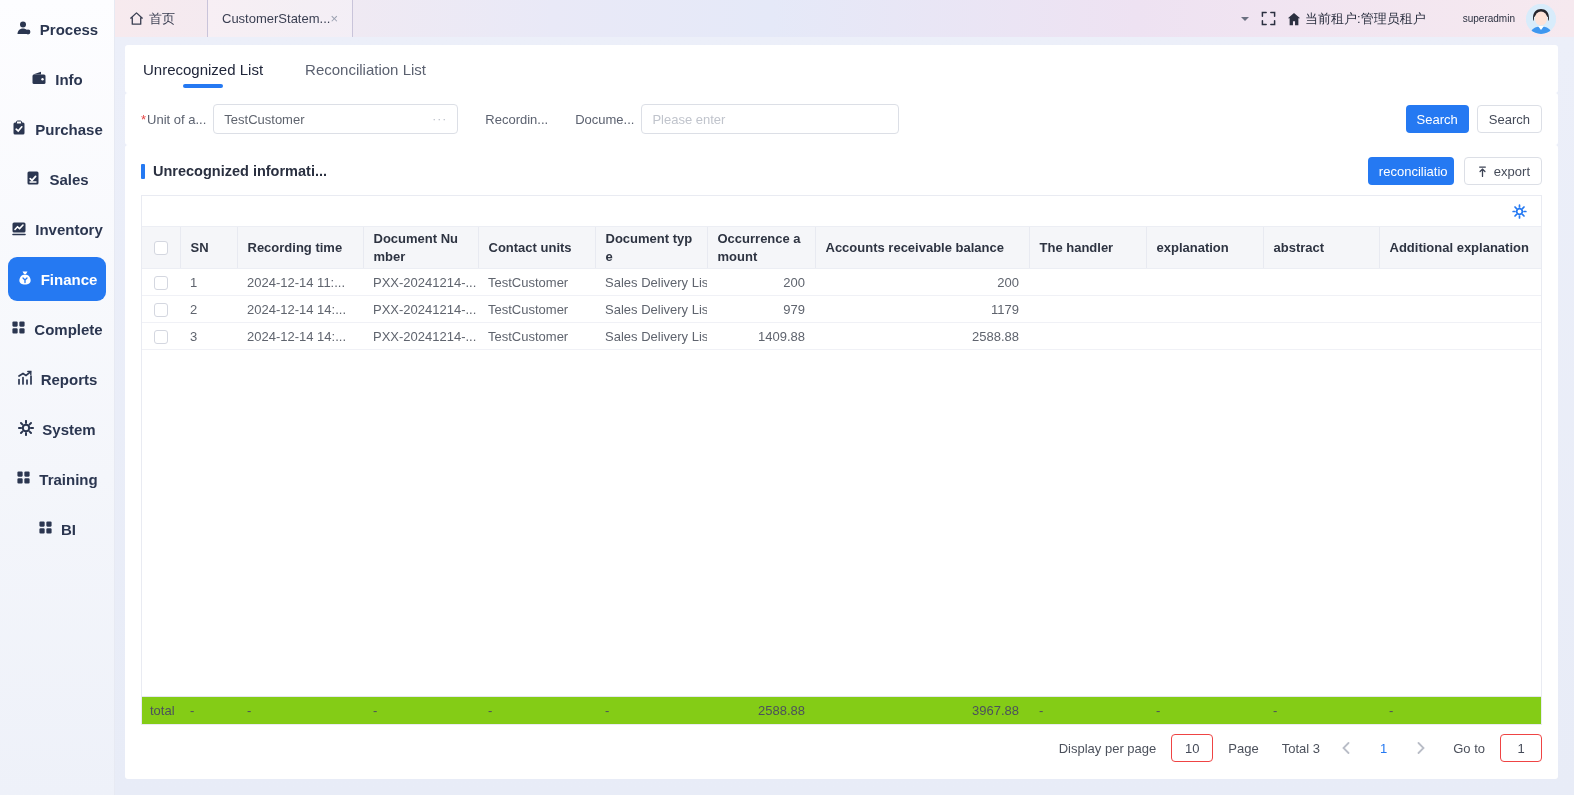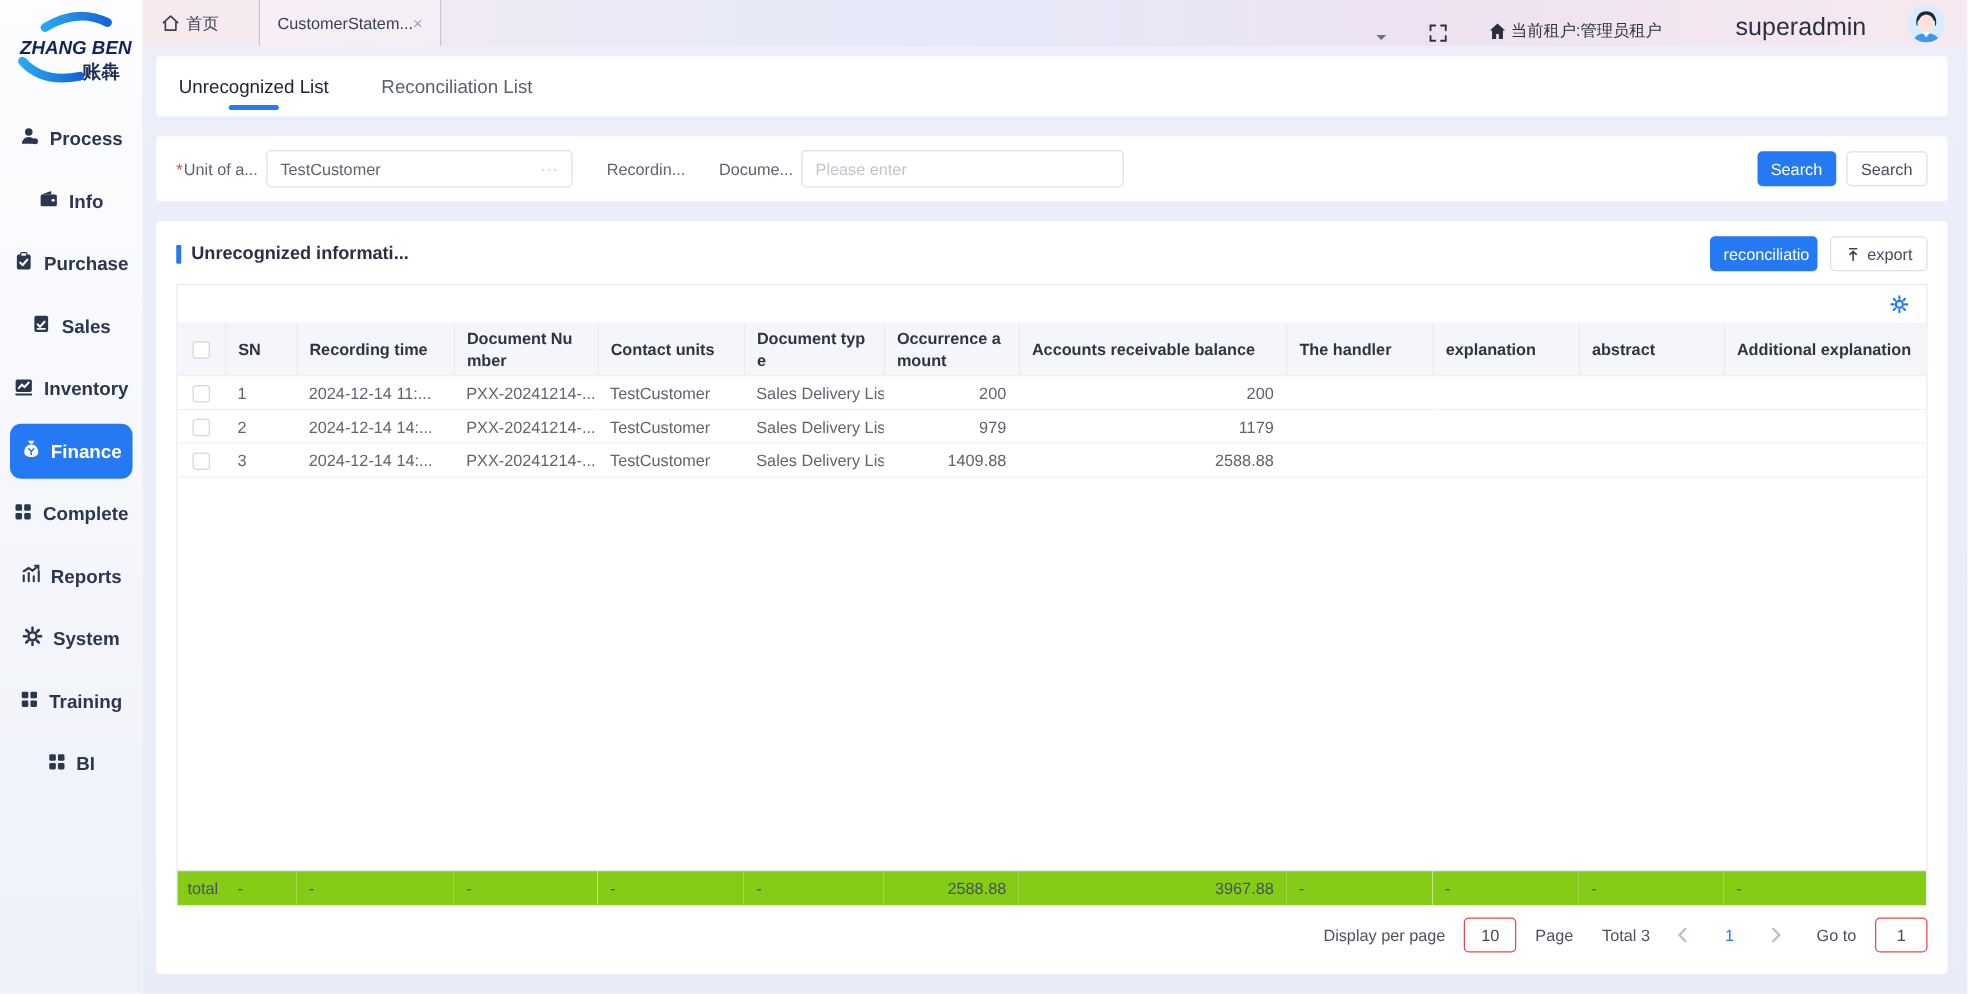--- a/index.html
+++ b/index.html
@@ -19,27 +19,27 @@
 
   
   .main { flex:1; display:flex; flex-direction:column; min-width:0; }
   .topbar { height:37px; flex-shrink:0; display:flex; align-items:center; padding:0 18px 0 14px;
     background:linear-gradient(90deg,#f7eaee 0%,#e9e9f7 30%,#e5e9f8 45%,#eee2f2 70%,#f6e9ef 100%); }
   .tb-home { display:flex; align-items:center; gap:5px; font-size:13px; color:#3a3f52; cursor:pointer; }
   .tb-tab { margin-left:32px; height:37px; display:flex; align-items:center; padding:0 14px;
     border-left:1px solid #c9c4da; border-right:1px solid #c9c4da; background:rgba(255,255,255,0.25);
     font-size:13px; color:#3a3f52; cursor:pointer; }
   .tb-close { color:#9aa0b0; font-size:13px; cursor:pointer; }
-  .tb-right { margin-left:auto; display:flex; align-items:flex-end; gap:33px; }
+  .tb-right { margin-left:auto; display:flex; align-items:center; gap:11px; }
   .tb-tenant { display:flex; align-items:center; gap:4px; font-size:13px; color:#2b3040; }
-  .tb-user { font-size:20px; color:#2b3040; margin-left:26px; }
+  .tb-user { font-size:10px; color:#2b3040; margin-left:26px; }
   .avatar { width:30px; height:30px; border-radius:50%; overflow:hidden; background:#d8ecfb; cursor:pointer; }
 
   .content { flex:1; min-height:0; background:linear-gradient(180deg,#ecEFf9 0%,#e8ecf7 100%);
-    background-color:#e9edf8; padding:8px 16px 16px 10px; display:flex; flex-direction:column; gap:16px; }
+    background-color:#e9edf8; padding:8px 16px 16px 10px; display:flex; flex-direction:column; gap:0; }
   .card { background:#fff; border-radius:3px; }
 
   
   .tabs-card { height:48px; flex-shrink:0; display:flex; align-items:center; gap:42px; padding:0 18px; }
   .ptab { position:relative; height:100%; display:flex; align-items:center; font-size:15px;
     color:#5b6170; cursor:pointer; }
   .ptab.active { color:#20263a; }
   .tab-indicator { position:absolute; bottom:5px; left:50%; transform:translateX(-50%);
     width:40px; height:4px; border-radius:2px; background:#2579f2; }
 
@@ -102,34 +102,20 @@
   .pg-arrow { display:flex; align-items:center; color:#b9bdc7; cursor:pointer; padding:0 6px; }
   .pg-current { color:#2579f2; padding:0 8px; cursor:pointer; }
   .pg-goto-label { margin-left:6px; }
 </style>
 </head>
 <body>
 
 <div class="app">
 
   <div class="sidebar">
-    <div class="logo">
-      <svg width="102" height="64" viewBox="0 0 102 64">
-        <defs>
-          <linearGradient id="lg" x1="0" y1="0" x2="1" y2="0">
-            <stop offset="0" stop-color="#2aa7ef"></stop>
-              <stop offset="1" stop-color="#1566d8"></stop>
-          </linearGradient>
-        </defs>
-        <path d="M30 13 Q56 -3 80 9" stroke="url(#lg)" stroke-width="7" fill="none" stroke-linecap="round"></path>
-        <path d="M12 40 Q28 58 58 52" stroke="url(#lg)" stroke-width="7" fill="none" stroke-linecap="round"></path>
-        <text x="10" y="34" font-size="15" font-weight="bold" font-style="italic" fill="#14235c">ZHANG BEN</text>
-        <text x="60" y="53" font-size="15" font-weight="bold" fill="#1e2f55">账犇</text>
-      </svg>
-    </div>
 
     <div class="menu">
       <div class="s-item">
         <span><svg width="16" height="16" viewBox="0 0 16 16" fill="currentColor">
               <circle cx="7" cy="4.5" r="3"></circle>
               <path d="M1.5 14c0-3.3 2.5-5.5 5.5-5.5S12.5 10.7 12.5 14Z"></path>
               <circle cx="12" cy="12" r="2.4"></circle>
             </svg></span>
         <span>Process</span>
       </div>

